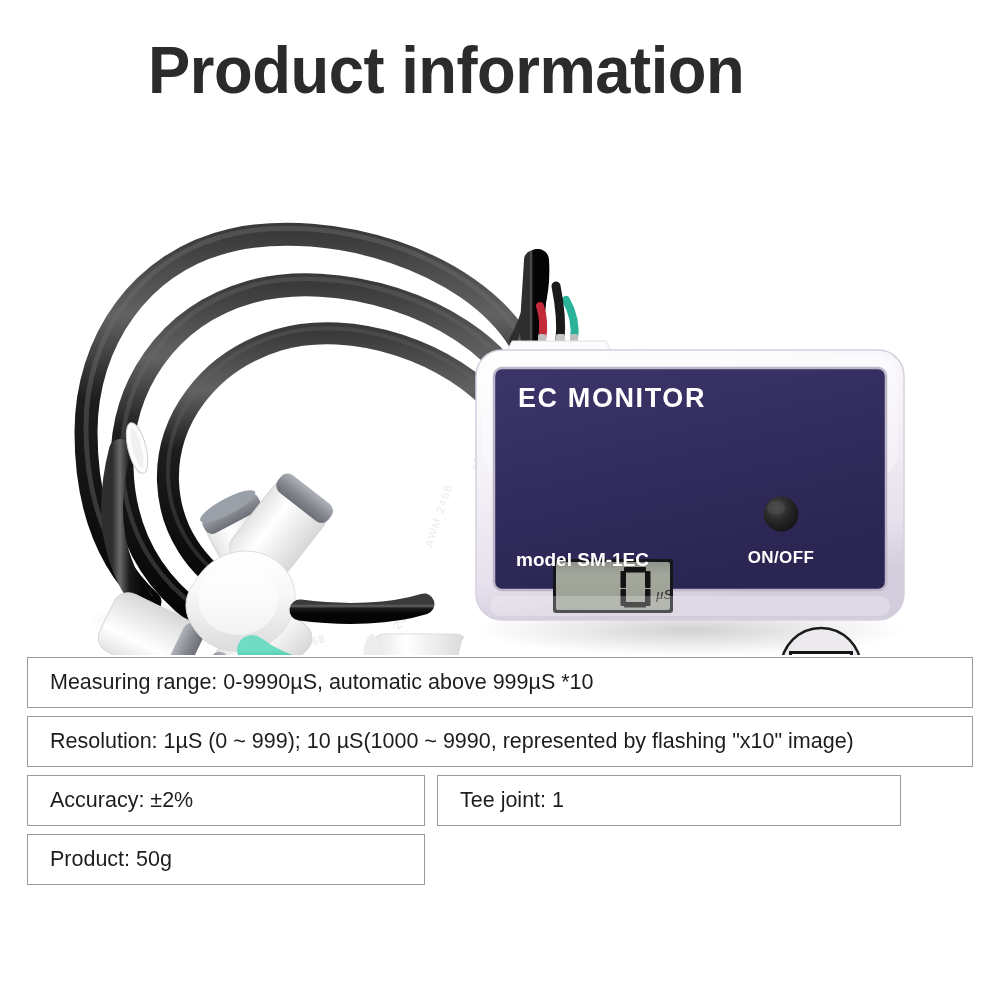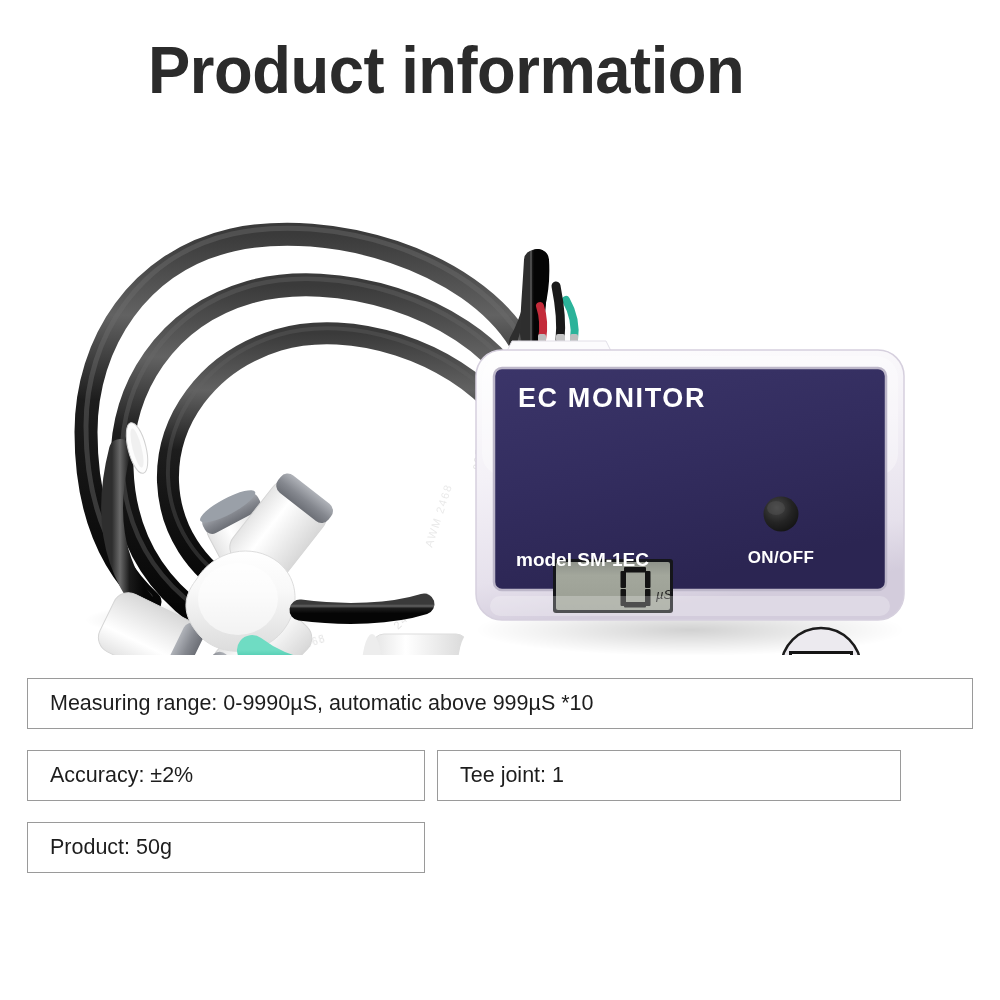--- a/index.html
+++ b/index.html
@@ -55,21 +55,20 @@
     position: absolute;
     left: 27px;
     top: 657px;
     width: 946px;
     height: 320px;
   }
   .spec-row {
     display: flex;
     width: 100%;
     margin-bottom: 8px;
-    margin-top: 21px;
   }
   .spec-cell {
     border: 1.4px solid #9a9a9a;
     background: #ffffff;
     box-sizing: border-box;
     height: 51px;
     display: flex;
     align-items: center;
     padding-left: 22px;
     padding-right: 10px;
@@ -357,20 +356,23 @@
       </g>
     </svg>
   </div>
 
   <div id="spec-table">
 
     <div class="spec-row">
       <div class="spec-cell full">Measuring range: 0-9990µS, automatic above 999µS *10</div>
     </div>
 
+    <div class="spec-row">
+      <div class="spec-cell full">Resolution: 1µS (0 ~ 999); 10 µS(1000 ~ 9990, represented by flashing "x10" image)</div>
+    </div>
 
     <div class="spec-row">
       <div class="spec-cell left">Accuracy: ±2%</div>
       <div class="spec-cell right">Tee joint: 1</div>
     </div>
 
     <div class="spec-row">
       <div class="spec-cell left">Product: 50g</div>
     </div>
 

